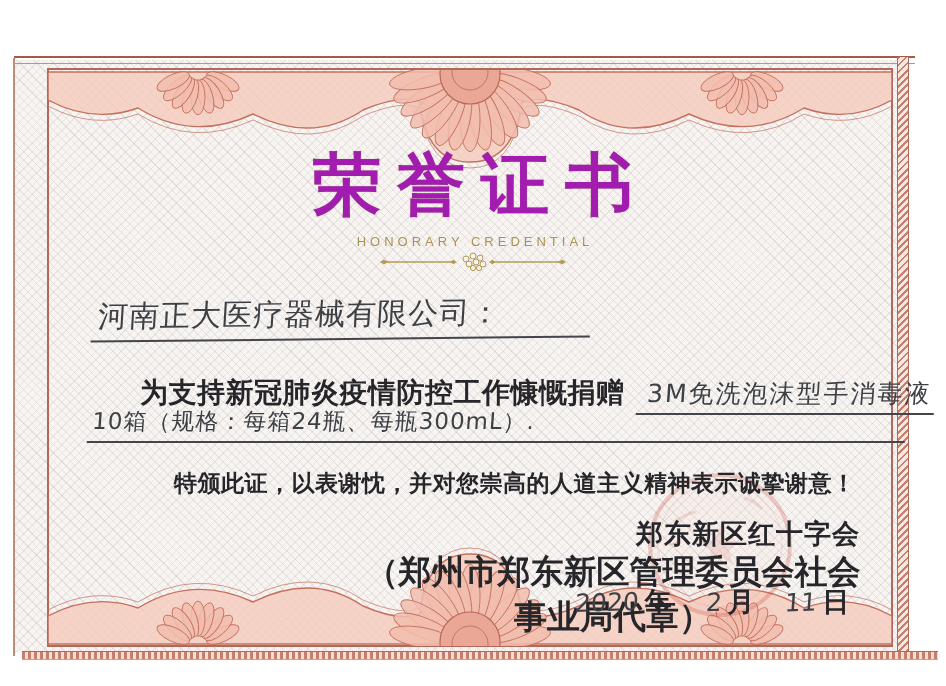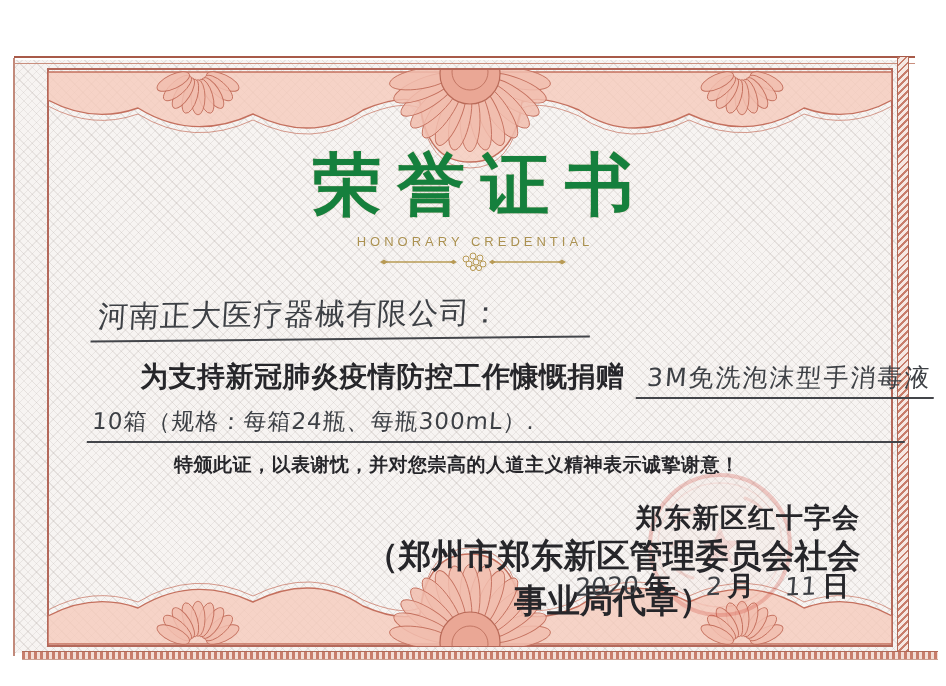--- a/index.html
+++ b/index.html
@@ -29,41 +29,41 @@
      border-top:1px solid #b06a58; border-bottom:1px solid #caa193;}
   .inner-frame{position:absolute; left:47px; top:68px; width:846px; height:579px;
      border:2px solid #b4685a; box-sizing:border-box;}
   
   .ornament{position:absolute; left:48px; width:844px; height:100px; pointer-events:none;}
   .ornament.top{top:70px;}
   .ornament.bottom{top:546px; transform:scaleY(-1);}
   
   .title{
     position:absolute; left:0; top:140px; width:946px; text-align:center;
-    font-size:68px; font-weight:900; color:#15803d; letter-spacing:16px; padding-left:16px;
+    font-size:68px; font-weight:900; color:#a21caf; letter-spacing:16px; padding-left:16px;
     box-sizing:border-box; text-shadow:0 0 1px rgba(120,95,25,0.55);
   }
   .subtitle{
     position:absolute; left:0; top:234px; width:946px; text-align:center;
     font-family:"Liberation Sans", sans-serif;
     font-size:13px; font-weight:400; color:#ab9150; letter-spacing:4px; padding-left:4px;
     box-sizing:border-box;
   }
   .divider{position:absolute; left:378px; top:252px; width:190px; height:20px;}
   
-  .printed{font-family:"Liberation Serif", serif; font-weight:700; color:#26262a;}
+  .printed{font-family:"Liberation Serif", serif; font-weight:700; color:#26262a;margin-top:16px;}
   .hw{font-family:"DejaVu Sans", sans-serif; color:#3d4045; transform:skewX(-4deg);}
   .recipient-line{position:absolute; left:92px; top:294px; font-size:30px;}
   .recipient-line .hw{display:inline-block; border-bottom:2px solid #43454a; padding:0 90px 3px 6px; letter-spacing:1px; transform:skewX(-4deg) rotate(-0.6deg);}
   .line2{position:absolute; left:140px; top:358px; right:42px; display:flex; align-items:baseline;}
   .line2 .printed{font-size:28px; letter-spacing:0.5px; white-space:nowrap;}
   .line2 .hw{flex:1; font-size:25px; border-bottom:2px solid #43454a; margin-left:12px; padding:0 4px 3px 10px; letter-spacing:2px; white-space:nowrap;}
   .line3{position:absolute; left:88px; top:406px; right:40px;}
   .line3 .hw{display:block; font-size:23px; border-bottom:2px solid #43454a; padding:0 0 4px 4px; letter-spacing:1px;}
-  .line4{position:absolute; left:140px; top:452px; font-size:19px; letter-spacing:0.5px;padding-left:34px;}
+  .line4{position:absolute; left:140px; top:452px; font-size:23px; letter-spacing:0.5px;padding-left:34px;}
   .sig1{position:absolute; left:540px; top:500px; width:320px; text-align:right; font-size:27px; letter-spacing:1px;}
   .sig2{position:absolute; left:362px; top:534px; width:502px; text-align:center; font-size:33px;}
   .dateline{position:absolute; left:575px; top:568px; display:flex; align-items:baseline;}
   .dateline .printed{font-size:27px;}
   .dateline .hw{font-size:25px; transform:skewX(-6deg) rotate(-2deg);}
   .dl-gap-s{width:6px;} .dl-gap-m{width:34px;} .dl-gap-l{width:30px;}
   
   .seal{position:absolute; left:645px; top:470px; width:150px; height:150px; filter:blur(0.7px); opacity:0.85;}
 </style>
 </head>

